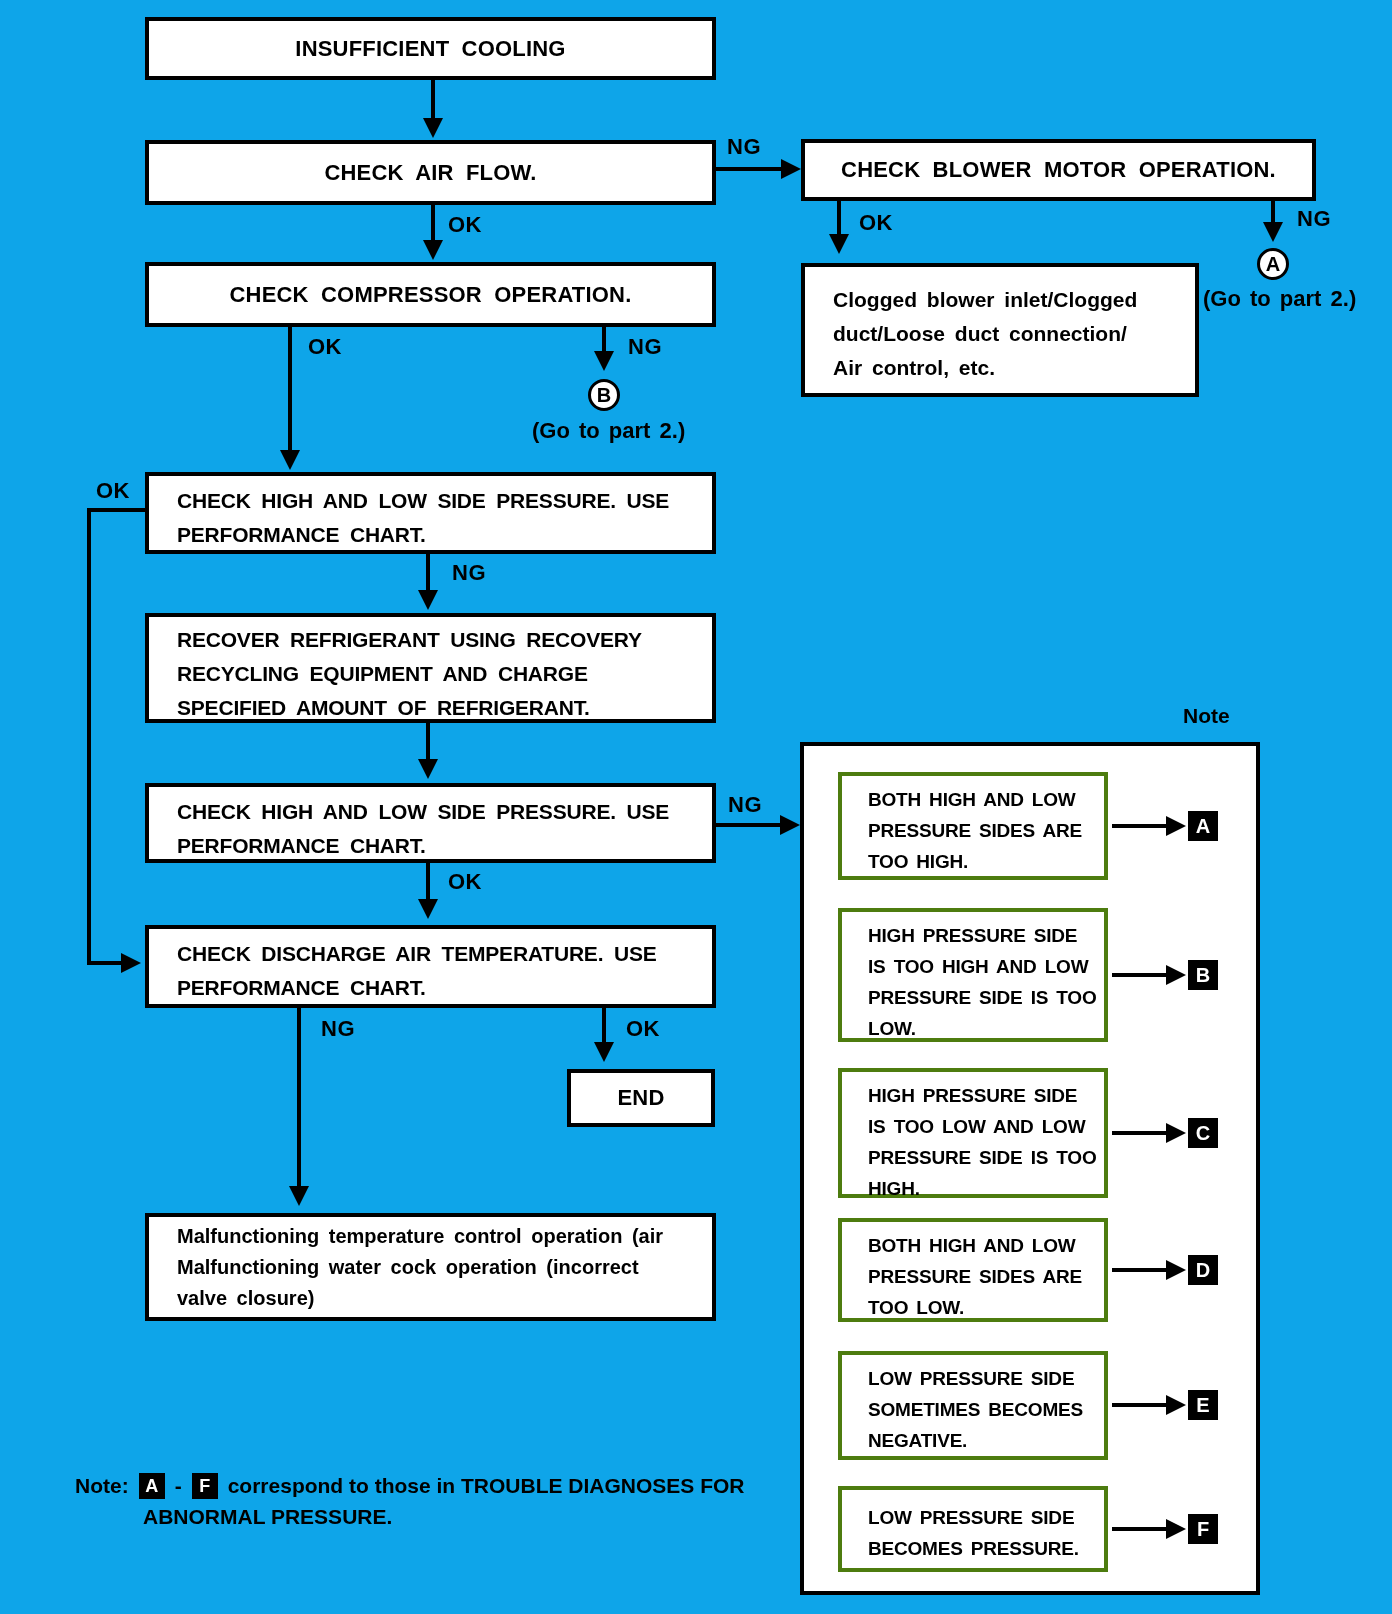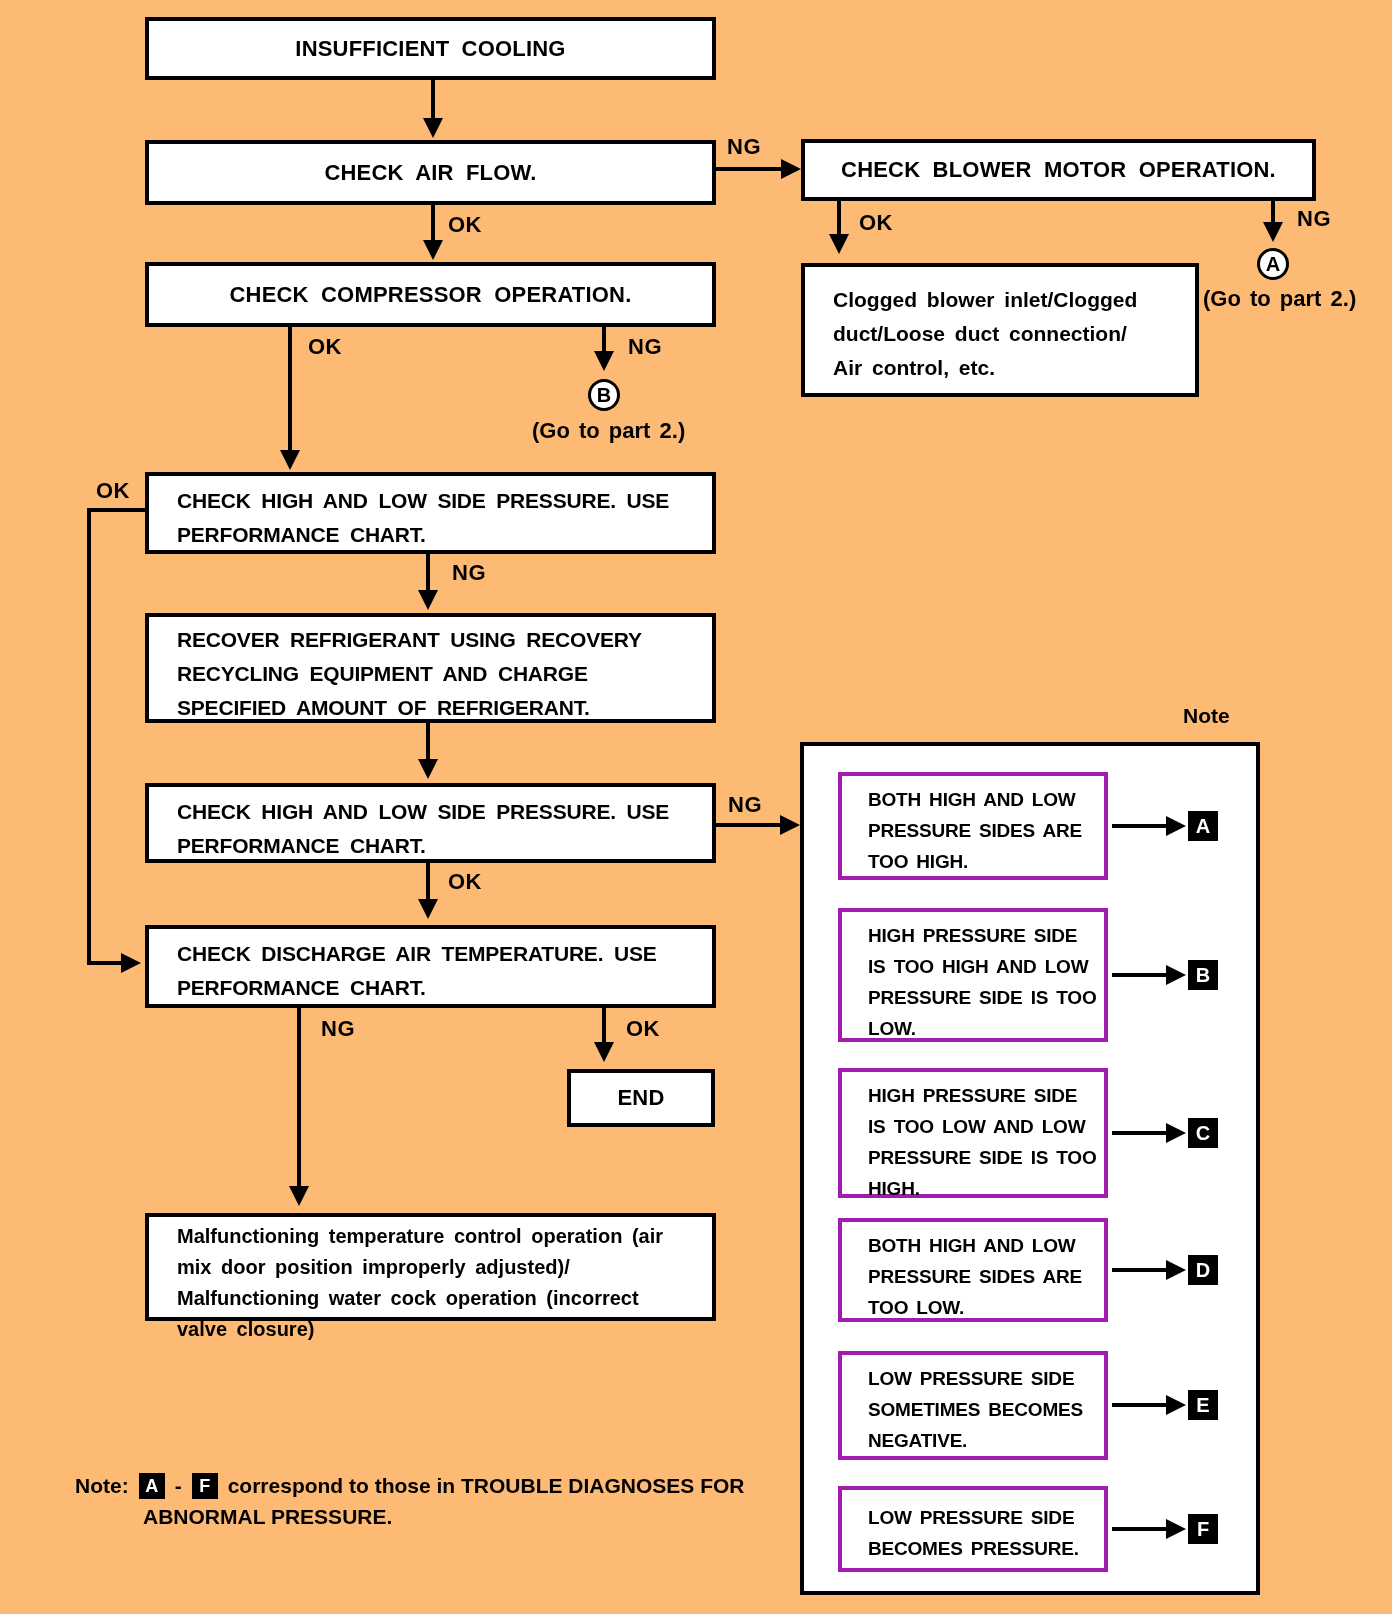--- a/index.html
+++ b/index.html
@@ -1,28 +1,28 @@
 <!DOCTYPE html>
 <html><head>
 <meta charset="utf-8">
 <style>
   html,body{margin:0;padding:0;background:#fff;}
   .canvas{
-    position:relative;width:1392px;height:1614px;background:#fdba74;color:#000;
+    position:relative;width:1392px;height:1614px;background:#0ea5e9;color:#000;
     font-family:"Liberation Sans","DejaVu Sans",sans-serif;font-weight:bold;
     overflow:hidden;
   }
   .box{position:absolute;border:4px solid #000;box-sizing:border-box;background:#fff;}
   .box.center{display:flex;align-items:center;justify-content:center;
     font-size:22px;letter-spacing:0.2px;word-spacing:6px;white-space:nowrap;}
   .box.lines{font-size:21px;line-height:34px;letter-spacing:-0.2px;word-spacing:5px;white-space:nowrap;}
   .box.lines .ln{white-space:nowrap;}
   .box.mixed{font-size:20px;line-height:31px;letter-spacing:0;word-spacing:4px;}
   .panel{position:absolute;border:4px solid #000;box-sizing:border-box;background:#fff;}
-  .panel-box{position:absolute;border:4px solid #a21caf;box-sizing:border-box;background:#fff;
+  .panel-box{position:absolute;border:4px solid #4d7c0f;box-sizing:border-box;background:#fff;
     font-size:19px;line-height:31px;letter-spacing:-0.2px;word-spacing:3px;
     padding:8px 0 0 26px;white-space:nowrap;}
   .hline,.vline{position:absolute;background:#000;}
   .head-down{position:absolute;width:0;height:0;
     border-left:10px solid transparent;border-right:10px solid transparent;border-top:20px solid #000;}
   .head-right{position:absolute;width:0;height:0;
     border-top:10px solid transparent;border-bottom:10px solid transparent;border-left:20px solid #000;}
   .edge-label{position:absolute;font-size:22px;letter-spacing:0.5px;}
   .goto{position:absolute;font-size:22px;word-spacing:3px;white-space:nowrap;}
   .circle-ref{position:absolute;width:32px;height:32px;border:3px solid #000;border-radius:50%;
@@ -64,21 +64,20 @@
 
   <div class="box lines" style="left:145px;top:925px;width:571px;height:83px;padding:8px 0 0 28px;">
     <div class="ln">CHECK DISCHARGE AIR TEMPERATURE. USE</div>
     <div class="ln">PERFORMANCE CHART.</div>
   </div>
 
   <div class="box center" style="left:567px;top:1069px;width:148px;height:58px;">END</div>
 
   <div class="box lines mixed" style="left:145px;top:1213px;width:571px;height:108px;padding:4px 0 0 28px;">
     <div class="ln">Malfunctioning temperature control operation (air</div>
-    <div class="ln">mix door position improperly adjusted)/</div>
     <div class="ln">Malfunctioning water cock operation (incorrect</div>
     <div class="ln">valve closure)</div>
   </div>
 
   <div class="box center" style="left:801px;top:139px;width:515px;height:62px;">CHECK BLOWER MOTOR OPERATION.</div>
 
   <div class="box lines mixed" style="left:801px;top:263px;width:398px;height:134px;padding:16px 0 0 28px;font-size:21px;line-height:34px;">
     <div class="ln">Clogged blower inlet/Clogged</div>
     <div class="ln">duct/Loose duct connection/</div>
     <div class="ln">Air control, etc.</div>

